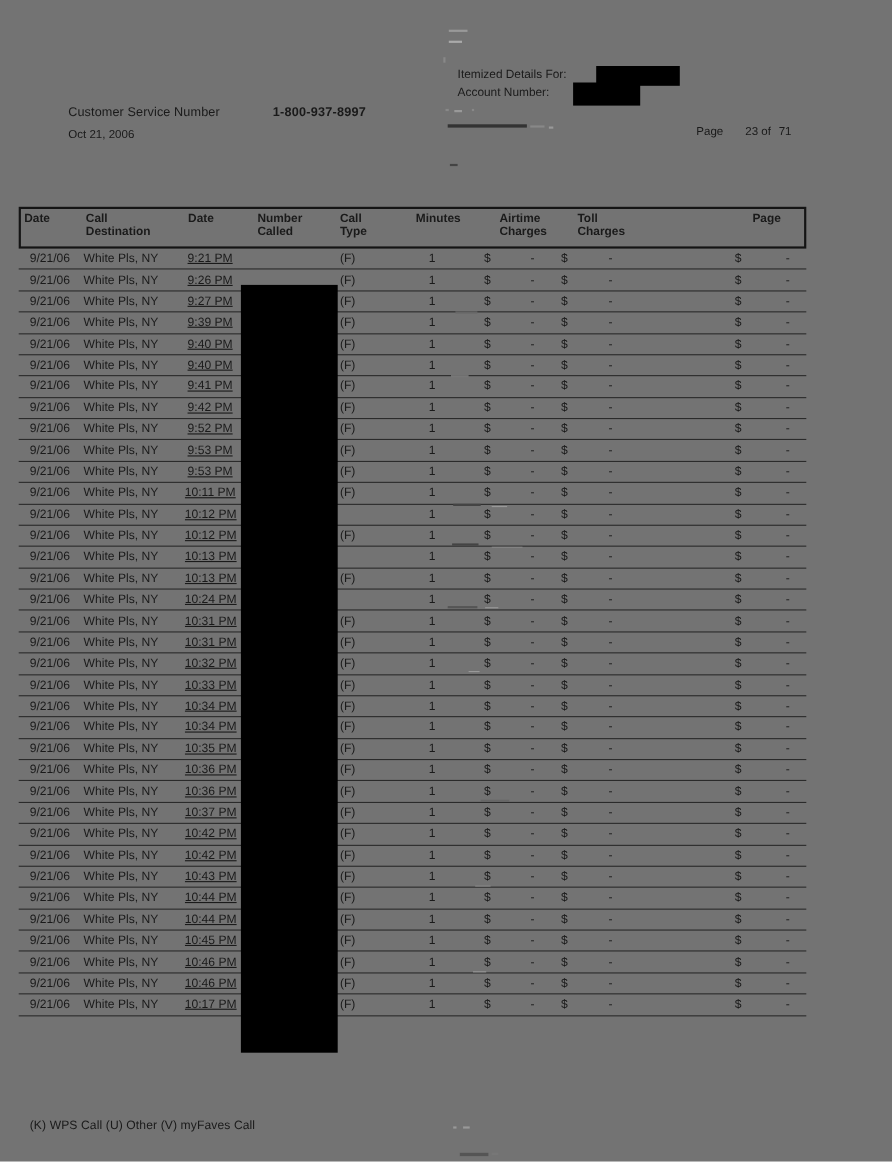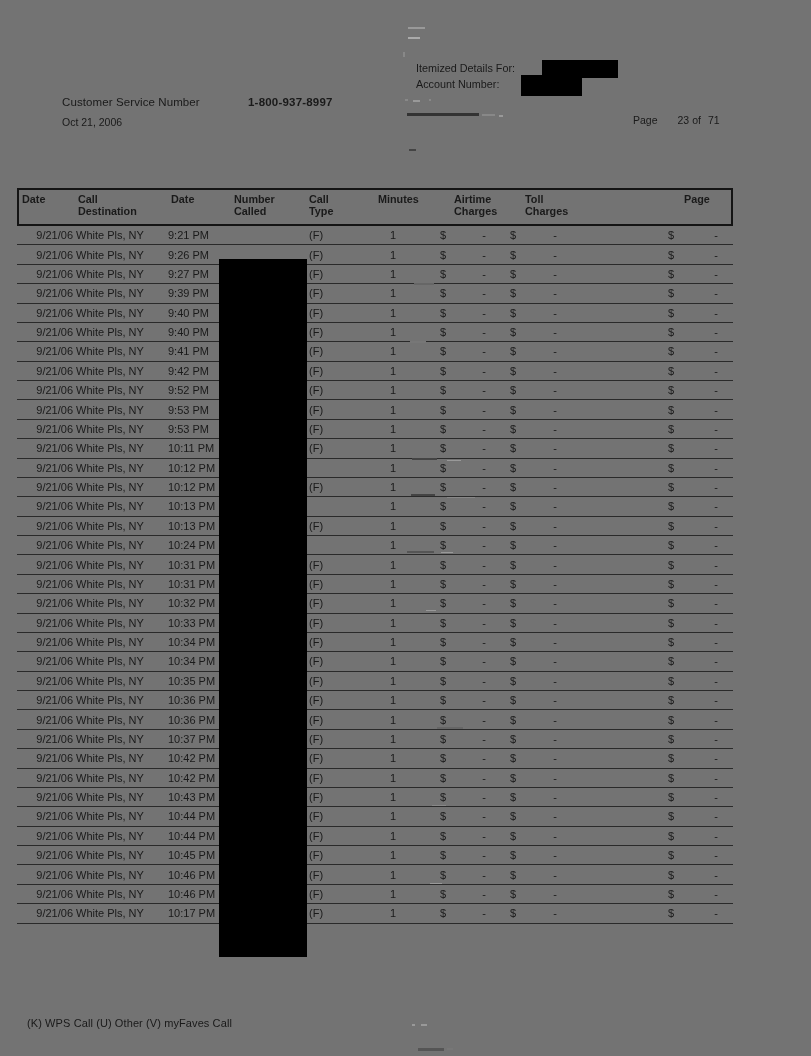--- a/index.html
+++ b/index.html
@@ -38,23 +38,23 @@
   .h-num{padding-left:10px;}
   .h-type{padding-left:0;}
   .h-min{padding-left:21px;}
   .h-air{padding-left:35px;}
   .h-toll{padding-left:28px;}
   .h-total{padding-left:27px;}
   .tbody{position:relative;}
   .row{height:19.39px;border-bottom:1.5px solid #2a2a2a;box-sizing:border-box;
        font-size:11px;align-items:center;}
   .cell{overflow:hidden;white-space:nowrap;}
-  .c-date{padding-left:10px;text-align:right;}
+  .c-date{padding-left:10px;}
   .c-dest{padding-left:3px;}
-  .c-time{text-align:left;padding-right:8px;}
+  .c-time{text-align:center;padding-right:8px;text-decoration:underline;}
   .c-type{padding-left:2px;}
   .c-min{text-align:right;padding-right:21px;}
   .c-air{display:flex;justify-content:space-between;padding:0 9px 0 23px;}
   .c-toll{display:flex;padding-left:15px;}
   .c-toll .val{margin-left:37px;}
   .c-total{display:flex;justify-content:space-between;padding:0 15px 0 13px;}
   .redaction-strip{position:absolute;left:202px;top:70.5px;width:88px;height:698px;background:#000;}
   
   .foot1{left:27px;top:966px;font-size:11px;letter-spacing:.1px;}
   .foot2{left:27px;top:1001px;font-size:11px;letter-spacing:.1px;margin-top:16px;}

